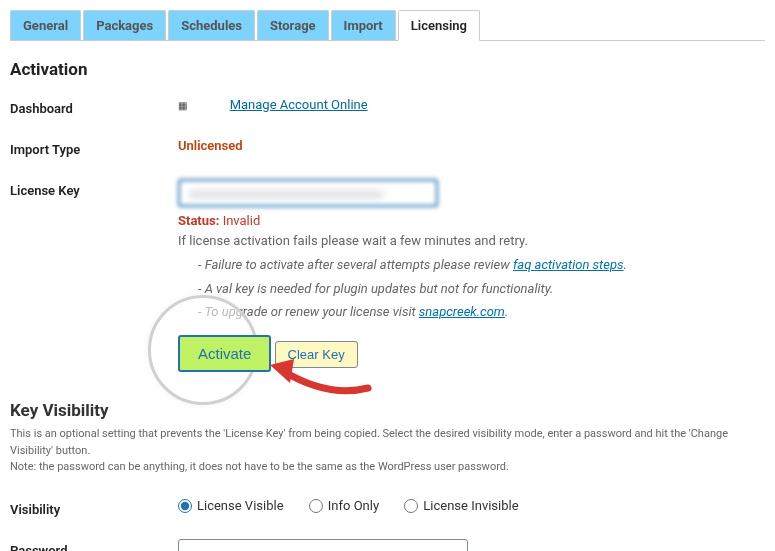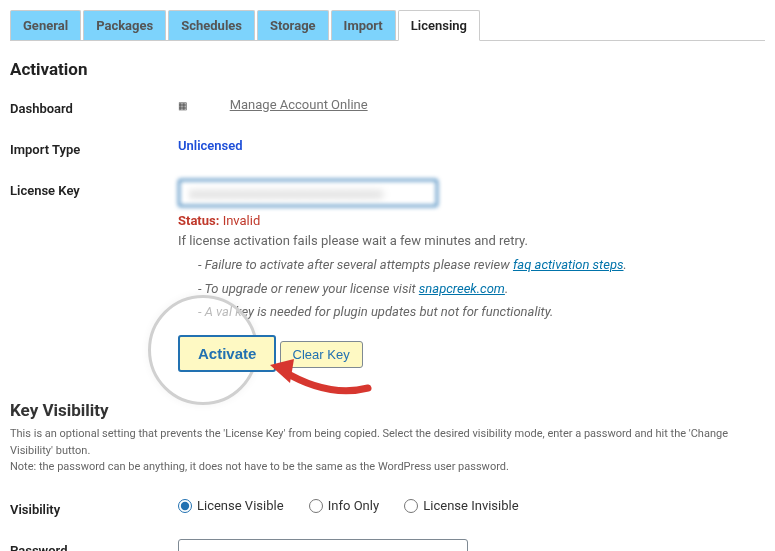--- a/index.html
+++ b/index.html
@@ -50,23 +50,23 @@
       width: 168px;
       font-weight: 600;
       font-size: 13px;
       color: #222;
       padding-top: 4px;
     }
     .form-value {
       flex: 1;
       position: relative;
     }
-    .dashboard-link { color: #737373; text-decoration: underline; padding-left: 36px; }
+    .dashboard-link { color: #0369a1; text-decoration: underline; padding-left: 36px; }
     .dashboard-icon { font-size: 10px; color: #444; margin-right: 3px; }
-    .static-text { font-weight: 600; color: #1d4ed8; }
+    .static-text { font-weight: 600; color: #c2410c; }
     input[type="text"], input[type="password"] {
       border: 1px solid #7e8993;
       border-radius: 3px;
       padding: 4px 8px;
       font-size: 13px;
       width: 290px;
       height: 28px;
       background: #fff;
     }
     .license-input {
@@ -88,24 +88,24 @@
       border: 1px solid #7e8993;
       border-radius: 3px;
       background: #fef9c3;
       font-size: 13px;
       cursor: pointer;
       color: #2271b1;
     }
     .btn.primary {
       border: 2px solid #2271b1;
       color: #2271b1;
-      font-weight: 700;
+      font-weight: 400;
       font-size: 15px;
       padding: 8px 18px;
-      background: #fef9c3;
+      background: #bef264;
       position: relative;
       z-index: 5;
     }
     .kv-title { font-size: 17px; font-weight: 700; margin-top: 28px; margin-bottom: 6px; }
     .kv-desc { font-size: 11px; color: #666; line-height: 1.5; margin-bottom: 22px; }
     .radio-group label {
       margin-right: 22px;
       font-size: 13px;
       cursor: pointer;
     }
@@ -171,24 +171,24 @@
     <input type="text" class="license-input" value="xxxxxxxxxxxxxxxxxxxxxxxxxxxxxx" style="">
     <div class="status-line">
       <span class="status-label">Status:</span>
       <span class="status-value">Invalid</span>
     </div>
     <div class="help-text">If license activation fails please wait a few minutes and retry.</div>
     <div class="help-text help-indent">
       <span>- Failure to activate after several attempts please review </span><a href="#" class="inline-link">faq activation steps</a><span>.</span>
     </div>
     <div class="help-text help-indent">
+      <span>- A val</span><span> key is needed for plugin updates but not for functionality.</span>
+    </div>
+    <div class="help-text help-indent">
       <span>- To upgrade or renew your license visit </span><a href="#" class="inline-link">snapcreek.com</a><span>.</span>
-    </div>
-    <div class="help-text help-indent">
-      <span>- A val</span><span> key is needed for plugin updates but not for functionality.</span>
     </div>
 
     <div class="button-row">
       <div class="highlight-circle"></div>
       <button class="btn primary">Activate</button>
       <button class="btn">Clear Key</button>
       <svg class="arrow" width="110" height="50" viewBox="0 0 110 50">
         <path d="M 100 35 Q 60 45 15 18" stroke="#d7372f" stroke-width="7" fill="none" stroke-linecap="round"></path>
         <polygon points="2,12 26,6 22,30" fill="#d7372f"></polygon>
       </svg>

